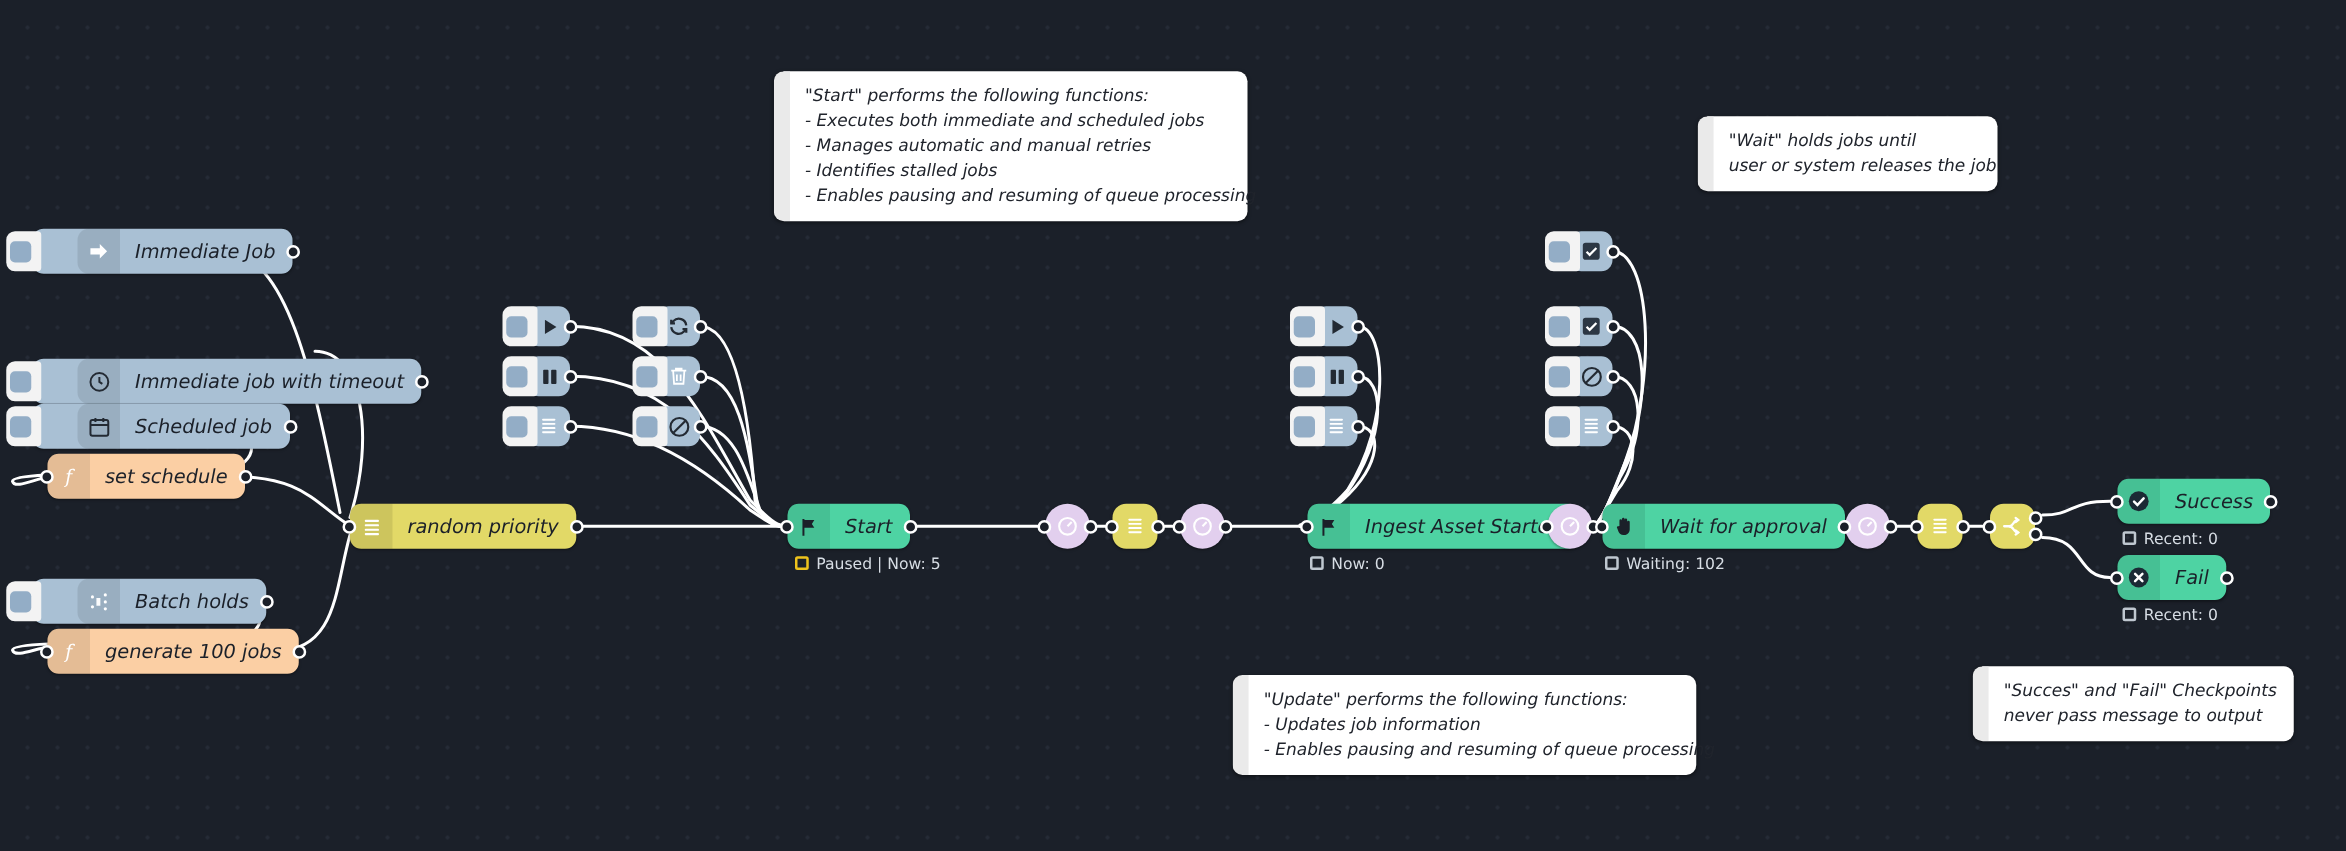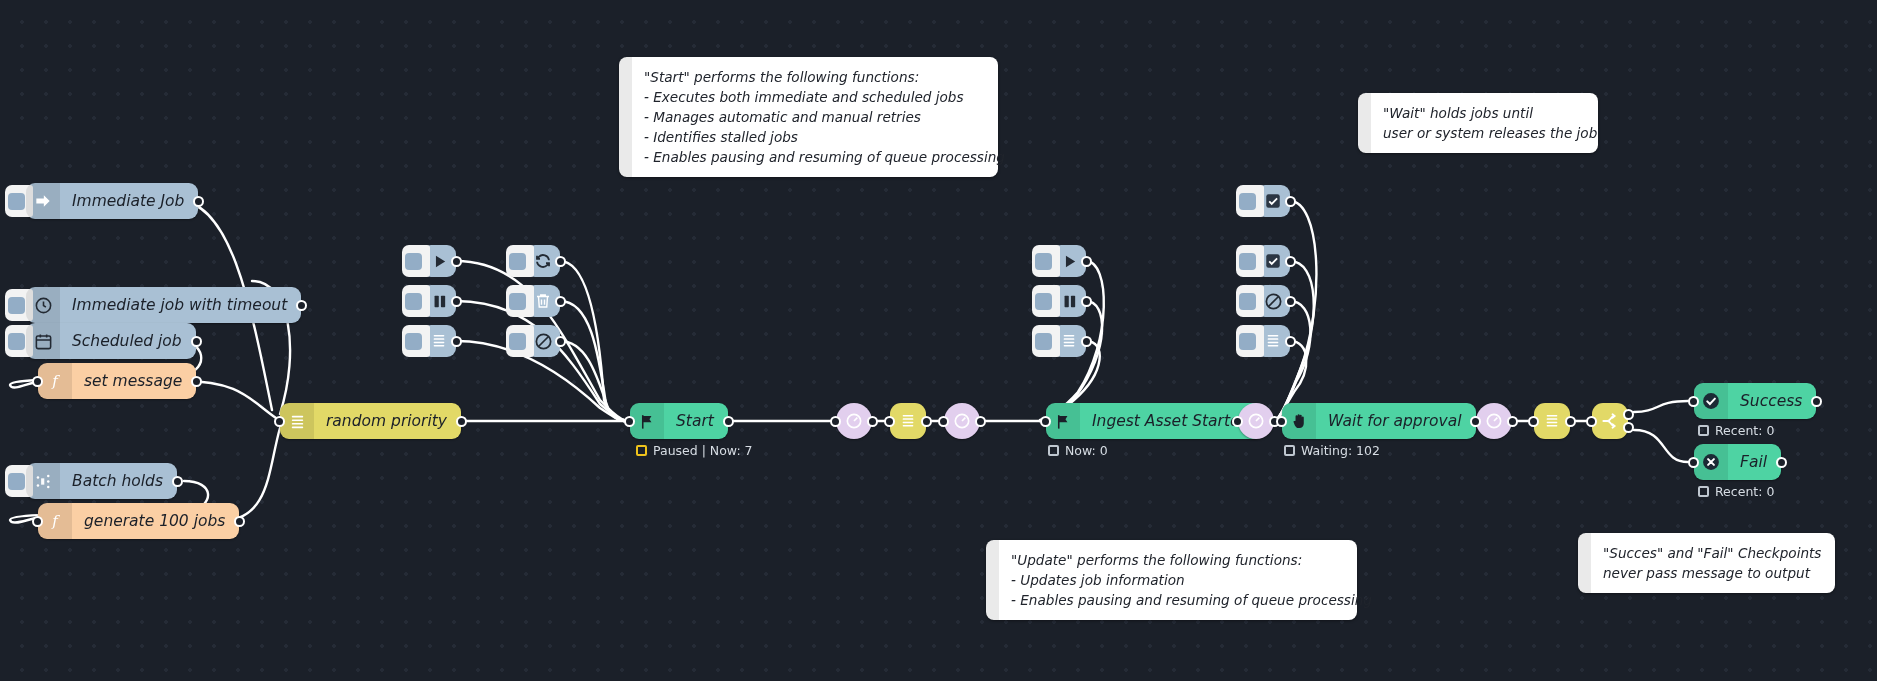--- a/index.html
+++ b/index.html
@@ -75,21 +75,21 @@
     top: 50%;
     margin-top: -5.5px;
     z-index: 5;
   }
   .port.in  { left: -6px; }
   .port.out { right: -6px; }
   .port.o1  { top: 32%; }
   .port.o2  { top: 68%; }
 
   
-  .c-inject  { background: #a9c0d4; }
+  .c-inject  { background: #a9c0d4; padding-left: 36px; }
   .c-func    { background: #fbcfa4; }
   .c-change  { background: #e2d967; }
   .c-delay   { background: #e2cfee; }
   .c-check   { background: #4ed3a3; }
 
   
   .snode {
     position: absolute;
     width: 36px; height: 36px;
     border-radius: 11px;
@@ -234,21 +234,21 @@
     <span class="nlabel">Scheduled job</span>
     <span class="port out"></span>
   </div>
 
   <div class="node c-func" style="left:38px; top:363px;">
     <span class="nicon">
       <svg class="gi" width="20" height="20" viewBox="0 0 24 24" fill="#fff">
           <text x="12" y="18" font-size="18" font-style="italic" font-family="DejaVu Serif, serif" text-anchor="middle">f</text>
         </svg>
     </span>
-    <span class="nlabel">set message</span>
+    <span class="nlabel">set schedule</span>
     <span class="port in"></span>
     <span class="port out"></span>
   </div>
 
   <div class="node c-inject" style="left:26px; top:463px;">
     <span class="injbtn">
         <i></i>
       </span>
     <span class="nicon">
       <svg class="gi" width="19" height="19" viewBox="0 0 24 24" fill="#fff">
@@ -372,21 +372,21 @@
           <path d="M6 21V4"></path>
           <path d="M6 5h11l-2.5 4L17 13H6z" fill="#1b2029" stroke="none"></path>
         </svg>
     </span>
     <span class="nlabel">Start</span>
     <span class="port in"></span>
     <span class="port out"></span>
   </div>
   <div class="status" style="left:636px; top:443px;">
     <span class="sq yellow"></span>
-    <span>Paused | Now: 7</span>
+    <span>Paused | Now: 5</span>
   </div>
 
   <div class="snode round c-delay" style="left:836px; top:403px;">
     <span>
         <svg class="gi" width="20" height="20" viewBox="0 0 24 24" fill="none" stroke="#fff" stroke-width="2">
           <circle cx="12" cy="12" r="8"></circle>
           <path d="M12 12l4-4"></path>
         </svg>
       </span>
     <span class="port in"></span>

